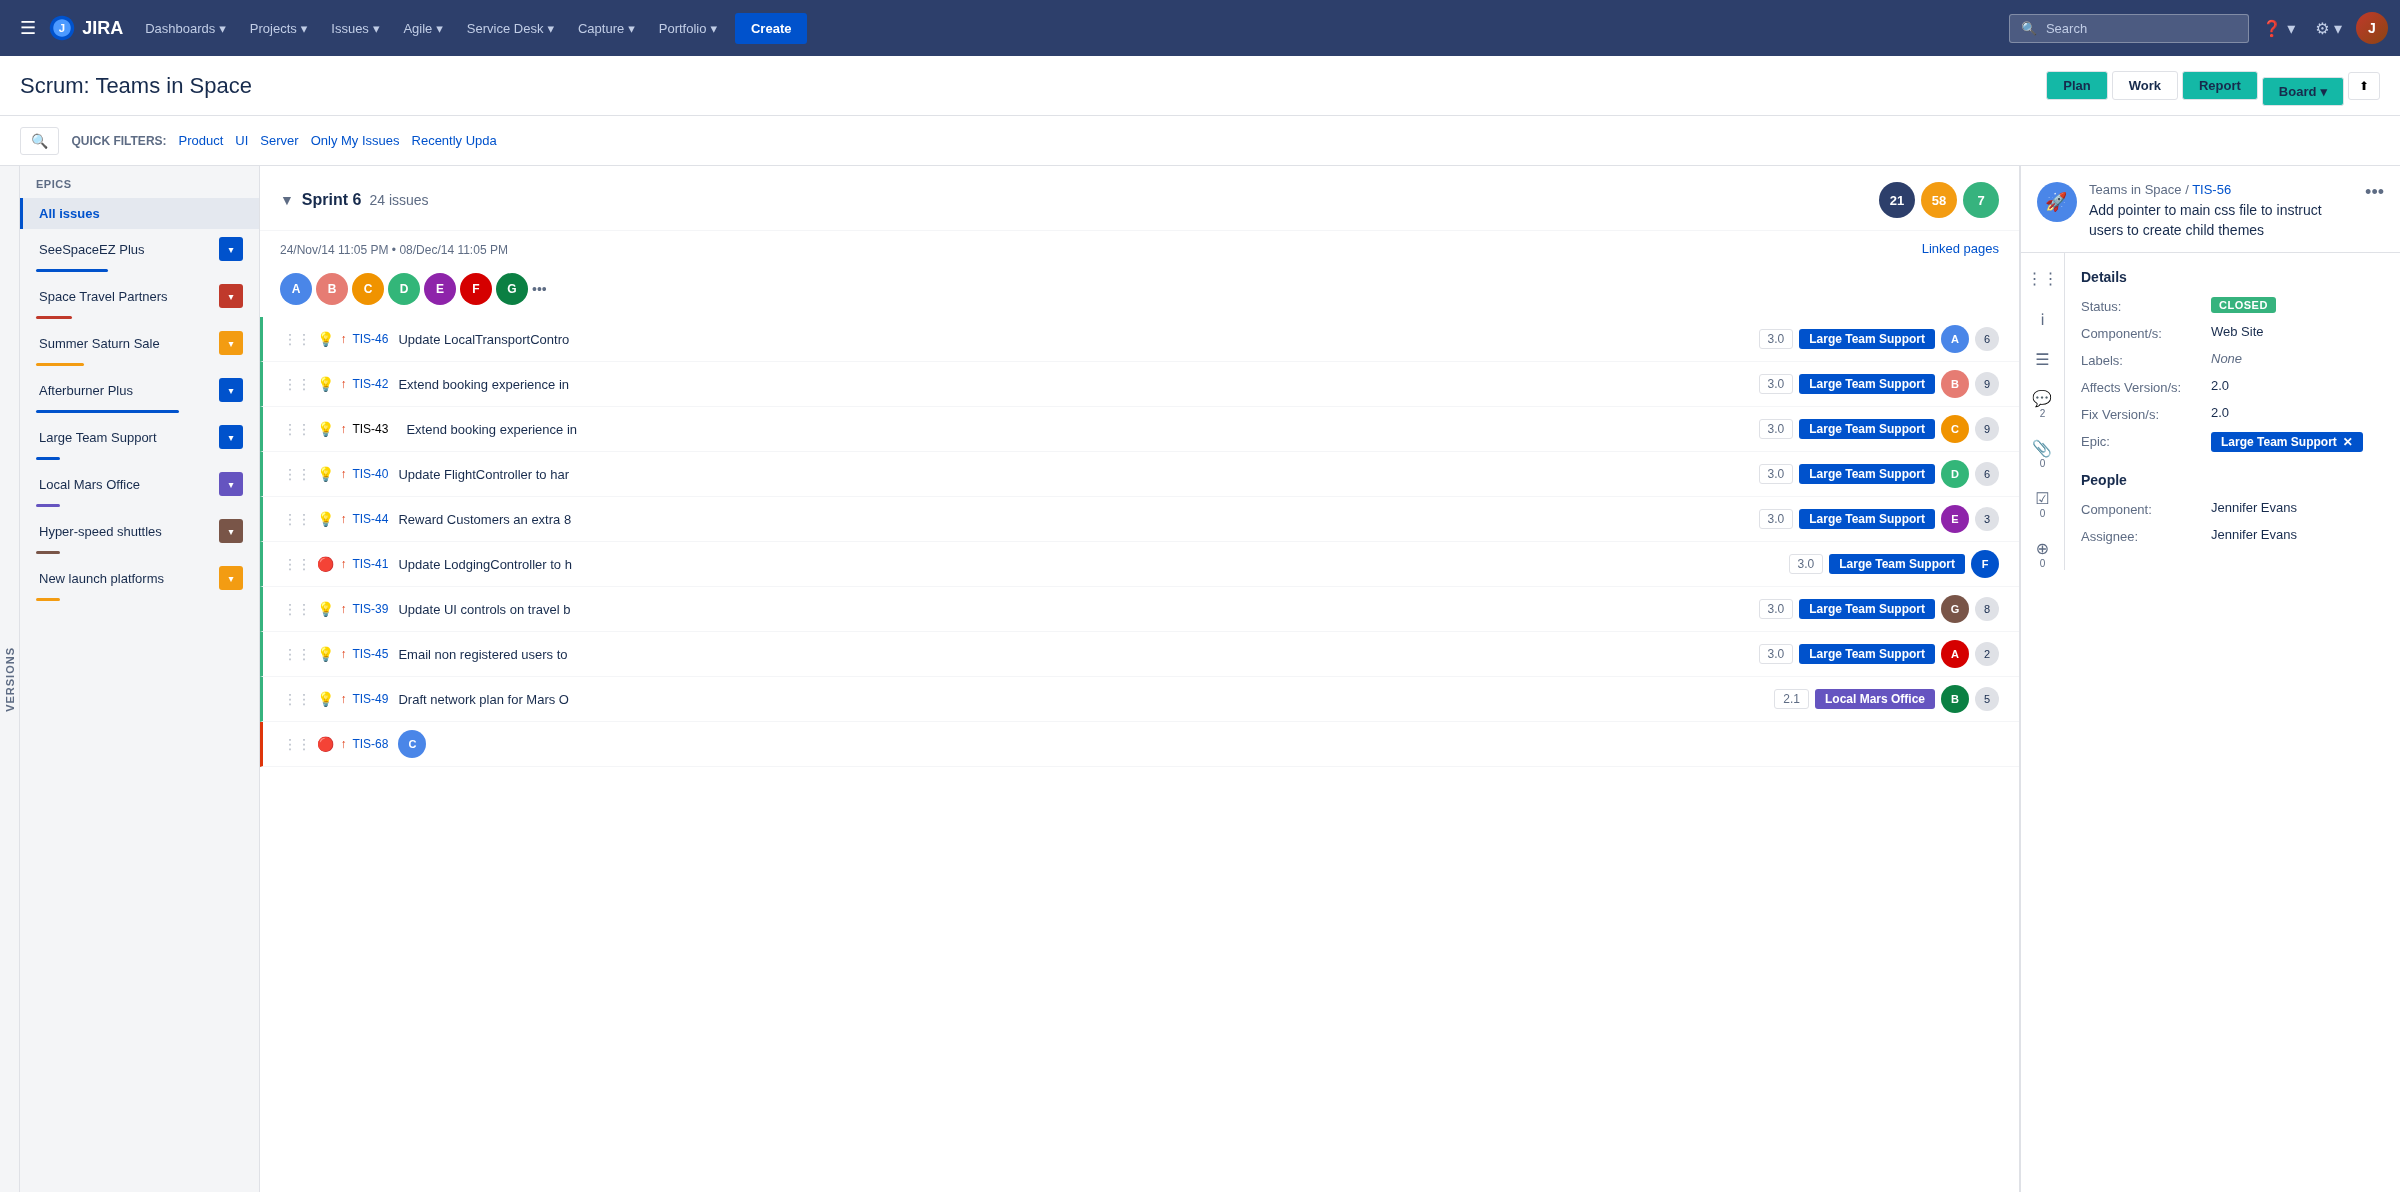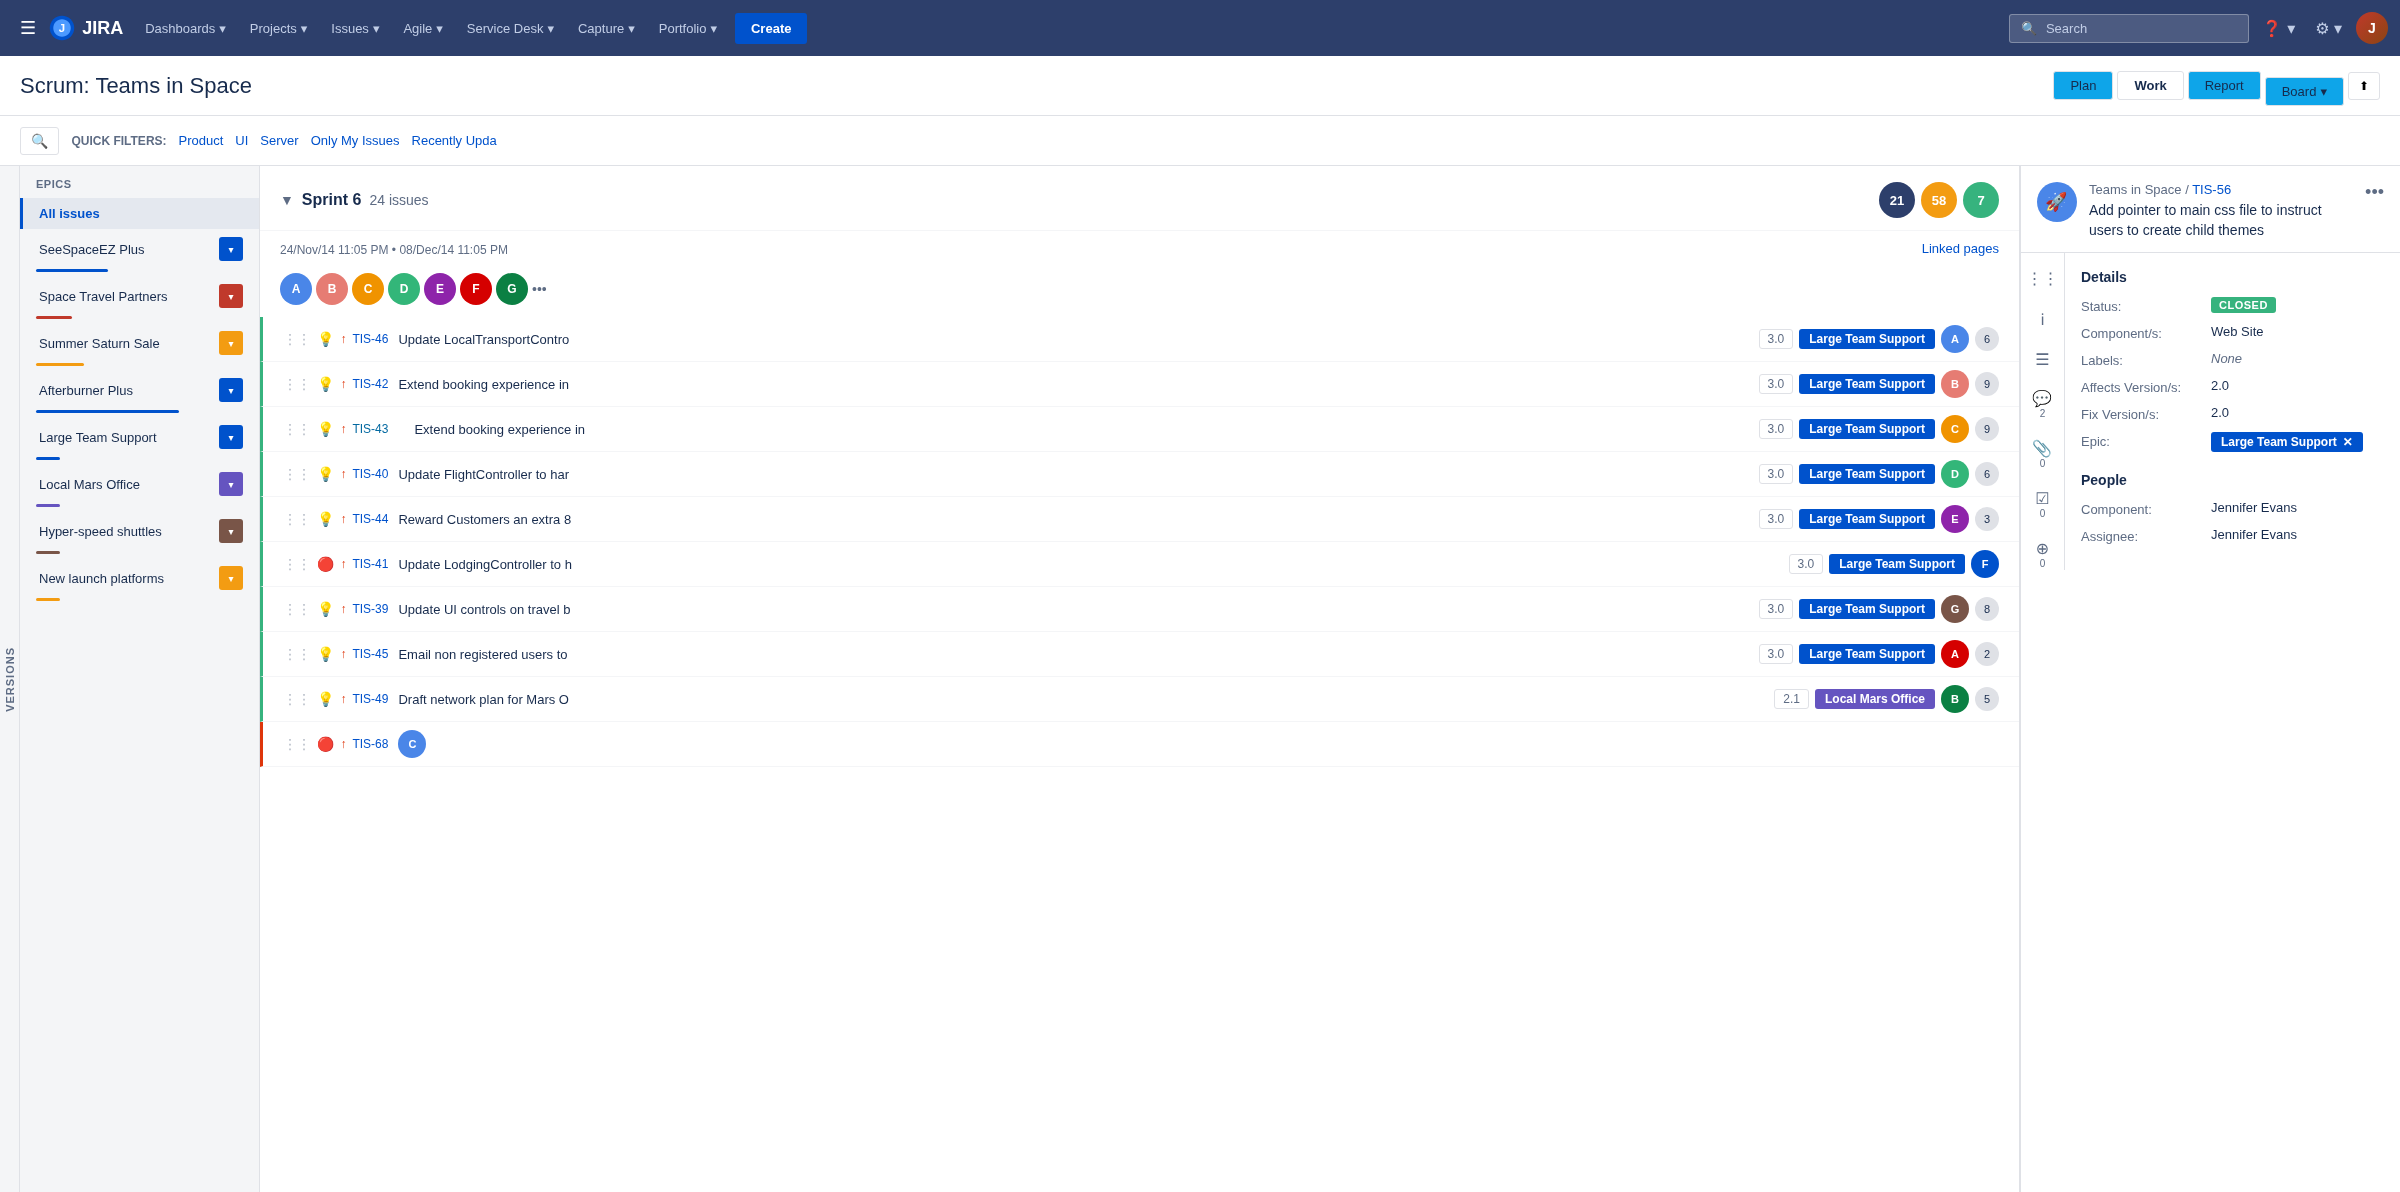--- a/index.html
+++ b/index.html
@@ -68,26 +68,27 @@
       border-bottom: 1px solid #dfe1e6;
       padding: 0 20px;
       display: flex;
       align-items: center;
       height: 60px;
     }
     .subheader-title { font-size: 22px; font-weight: 400; color: #172b4d; flex: 1; }
     .subheader-actions { display: flex; align-items: center; gap: 4px; }
     .sub-btn {
       border: 1px solid #dfe1e6;
-      background: #0ea5e9;
+      background: #14b8a6;
       padding: 6px 16px;
       border-radius: 3px;
       cursor: pointer;
       font-size: 13px;
       color: #172b4d;
+      font-weight: bold;
     }
     .sub-btn-active { background: #fff; font-weight: 600; }
     .sub-btn-board { display: flex; align-items: center; gap: 4px; margin-top: 12px; }
     .sub-btn-collapse { border: 1px solid #dfe1e6; background: #fff; padding: 6px 10px; border-radius: 3px; cursor: pointer; font-size: 12px; }
 
     
     .filter-bar {
       background: #fff;
       border-bottom: 1px solid #dfe1e6;
       padding: 8px 20px;
@@ -477,21 +478,21 @@
     <span class="issue-summary">Extend booking experience in</span>
     <span class="issue-points">3.0</span>
     <span class="issue-epic" style="background:#0052cc;">Large Team Support</span>
     <div class="issue-assignee" style="background:#e67c73; color:#fff; font-size:11px; font-weight:bold;">B</div>
     <div class="issue-story-pts">9</div>
   </div>
         <div class="issue-row green-border">
     <span class="drag-handle">⋮⋮</span>
     <span class="issue-icon">💡</span>
     <span class="issue-priority" style="color:#de350b; font-weight:bold;">↑</span>
-    <span class="issue-key" style="color:#0369a1; font-size:12px; white-space:nowrap; margin-right:20px;">TIS-43</span>
+    <span class="issue-key" style="color:#000000; font-size:12px; white-space:nowrap; margin-right:12px;">TIS-43</span>
     <span class="issue-summary">Extend booking experience in</span>
     <span class="issue-points">3.0</span>
     <span class="issue-epic" style="background:#0052cc;">Large Team Support</span>
     <div class="issue-assignee" style="background:#f09300; color:#fff; font-size:11px; font-weight:bold;">C</div>
     <div class="issue-story-pts">9</div>
   </div>
         <div class="issue-row green-border">
     <span class="drag-handle">⋮⋮</span>
     <span class="issue-icon">💡</span>
     <span class="issue-priority" style="color:#de350b; font-weight:bold;">↑</span>

